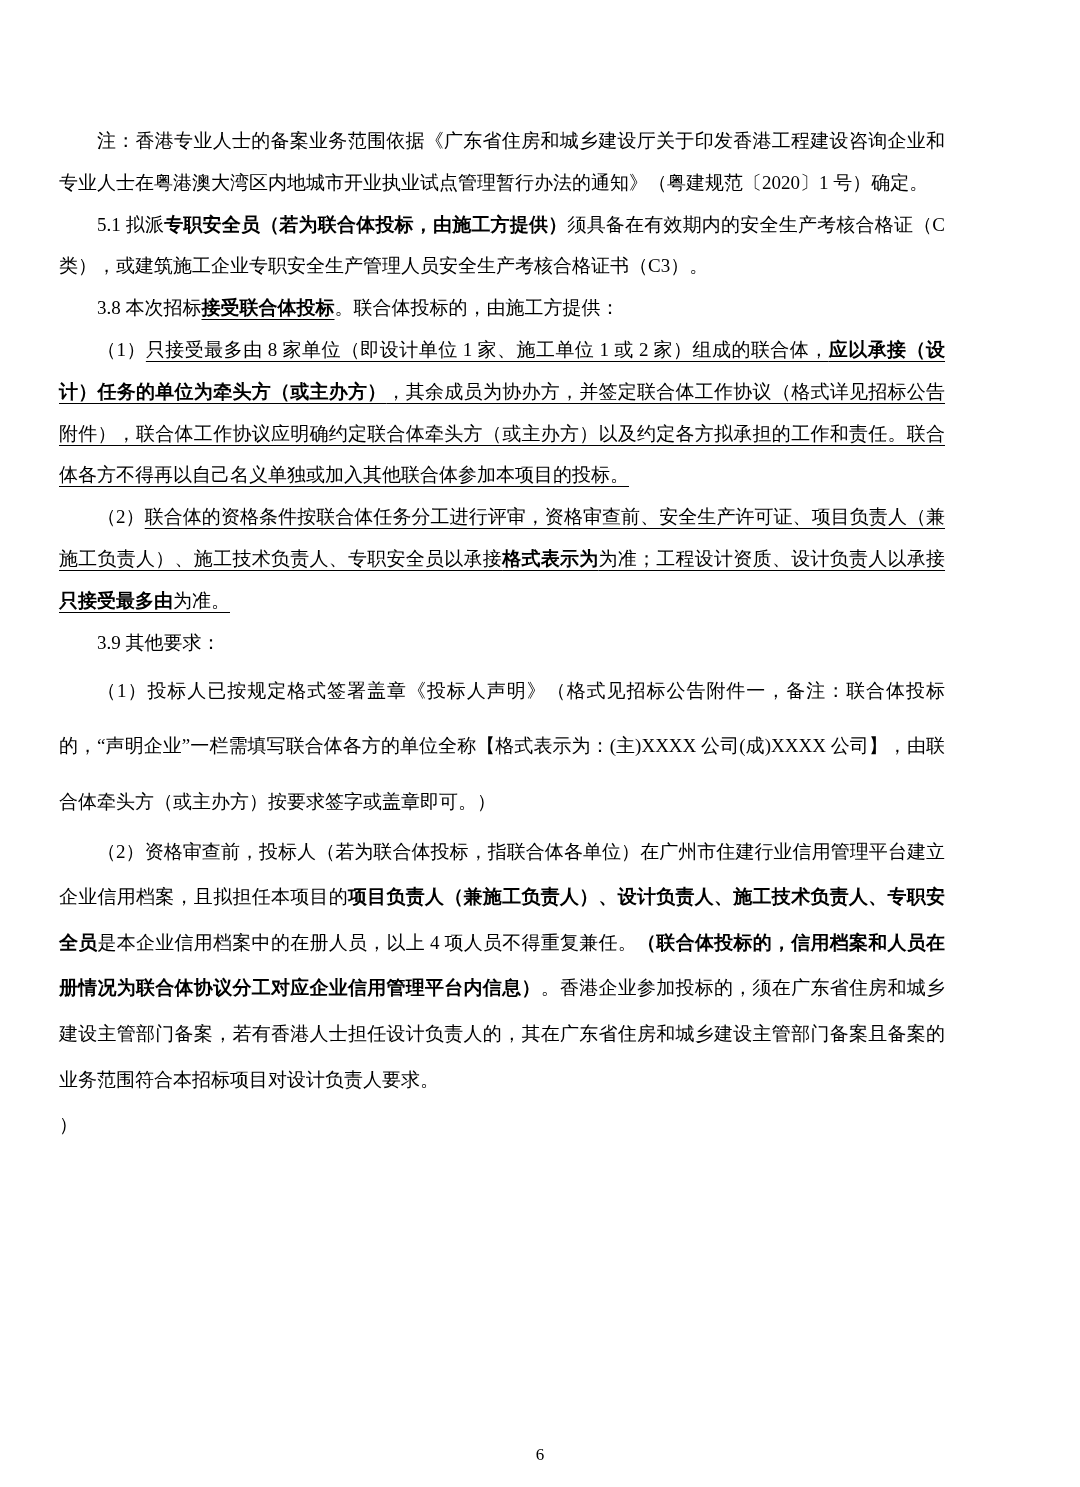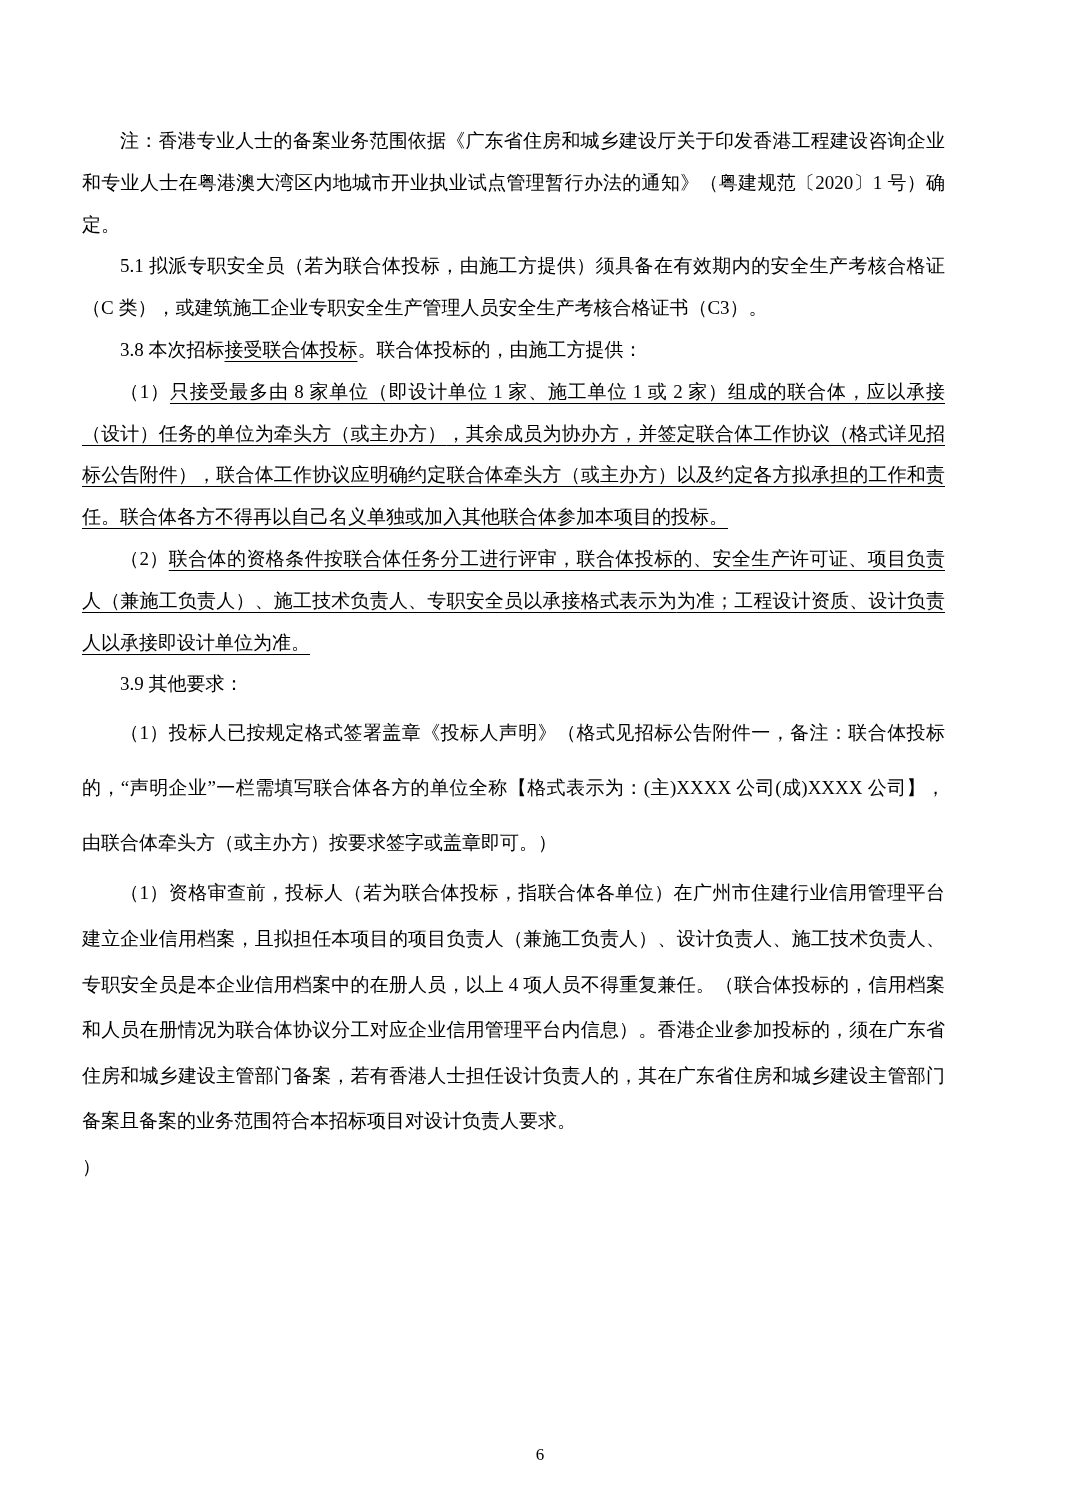--- a/index.html
+++ b/index.html
@@ -6,37 +6,37 @@
     margin: 0;
     padding: 0;
     background: #ffffff;
   }
   .page {
     width: 1080px;
     height: 1487px;
     margin: 0 auto;
     background: #ffffff;
     box-sizing: border-box;
-    padding: 120px 135px 0 82px;
+    padding: 120px 135px 0 59px;
     position: relative;
     font-family: "Liberation Serif", "DejaVu Serif", serif;
     color: #000000;
   }
   .para {
     margin: 0;
     font-size: 19px;
     text-align: justify;
     text-indent: 2em;
     word-break: break-all;
   }
   .lh-a { line-height: 2.2; }   
   .lh-b { line-height: 2.9; }   
   .lh-c { line-height: 2.4; }   
   .no-indent { text-indent: 0; }
-  .b { font-weight: normal; }
+  .b { font-weight: bold; }
   .u { text-decoration: underline; text-underline-offset: 5px; text-decoration-thickness: 1px; }
   .url { letter-spacing: 0.4px; }
   .page-number {
     position: absolute;
     left: 0;
     bottom: 22px;
     width: 100%;
     text-align: center;
     font-size: 17px;
     font-family: "Liberation Serif", "DejaVu Serif", serif;
@@ -49,27 +49,27 @@
 <div class="page">
 
   <p class="para lh-a"><span>注：香港专业人士的备案业务范围依据《广东省住房和城乡建设厅关于印发香港工程建设咨询企业和专业人士在粤港澳大湾区内地城市开业执业试点管理暂行办法的通知》（粤建规范〔2020〕1 号）确定。</span></p>
 
   <p class="para lh-a"><span>5.1 拟派</span><span class="b">专职安全员（若为联合体投标，由施工方提供）</span><span>须具备在有效期内的安全生产考核合格证（C 类），或建筑施工企业专职安全生产管理人员安全生产考核合格证书（C3）。</span></p>
 
   <p class="para lh-a"><span>3.8 本次招标</span><span class="b u">接受联合体投标</span><span>。联合体投标的，由施工方提供：</span></p>
 
   <p class="para lh-a"><span>（1）</span><span class="u">只接受最多由 8 家单位（即设计单位 1 家、施工单位 1 或 2 家）组成的联合体，</span><span class="b u">应以承接（设计）任务的单位为牵头方（或主办方）</span><span class="u">，其余成员为协办方，并签定联合体工作协议（格式详见招标公告附件），联合体工作协议应明确约定联合体牵头方（或主办方）以及约定各方拟承担的工作和责任。联合体各方不得再以自己名义单独或加入其他联合体参加本项目的投标。</span></p>
 
-  <p class="para lh-a"><span>（2）</span><span class="u">联合体的资格条件按联合体任务分工进行评审，联合体投标的、安全生产许可证、项目负责人（兼施工负责人）、施工技术负责人、专职安全员以承接</span><span class="b u">格式表示为</span><span class="u">为准；工程设计资质、设计负责人以承接</span><span class="b u">即设计单位</span><span class="u">为准。</span></p>
+  <p class="para lh-a"><span>（2）</span><span class="u">联合体的资格条件按联合体任务分工进行评审，资格审查前、安全生产许可证、项目负责人（兼施工负责人）、施工技术负责人、专职安全员以承接</span><span class="b u">格式表示为</span><span class="u">为准；工程设计资质、设计负责人以承接</span><span class="b u">只接受最多由</span><span class="u">为准。</span></p>
 
   <p class="para lh-a"><span>3.9 其他要求：</span></p>
 
   <p class="para lh-b"><span>（1）投标人已按规定格式签署盖章《投标人声明》（格式见招标公告附件一，备注：联合体投标的，“声明企业”一栏需填写联合体各方的单位全称【格式表示为：(主)XXXX 公司(成)XXXX 公司】，由联合体牵头方（或主办方）按要求签字或盖章即可。）</span></p>
 
-  <p class="para lh-c"><span>（1）资格审查前，投标人（若为联合体投标，指联合体各单位）在广州市住建行业信用管理平台建立企业信用档案，且拟担任本项目的</span><span class="b">项目负责人（兼施工负责人）、设计负责人、施工技术负责人、专职安全员</span><span>是本企业信用档案中的在册人员，以上 4 项人员不得重复兼任。</span><span class="b">（联合体投标的，信用档案和人员在册情况为联合体协议分工对应企业信用管理平台内信息）</span><span>。香港企业参加投标的，须在广东省住房和城乡建设主管部门备案，若有香港人士担任设计负责人的，其在广东省住房和城乡建设主管部门备案且备案的业务范围符合本招标项目对设计负责人要求。</span></p>
+  <p class="para lh-c"><span>（2）资格审查前，投标人（若为联合体投标，指联合体各单位）在广州市住建行业信用管理平台建立企业信用档案，且拟担任本项目的</span><span class="b">项目负责人（兼施工负责人）、设计负责人、施工技术负责人、专职安全员</span><span>是本企业信用档案中的在册人员，以上 4 项人员不得重复兼任。</span><span class="b">（联合体投标的，信用档案和人员在册情况为联合体协议分工对应企业信用管理平台内信息）</span><span>。香港企业参加投标的，须在广东省住房和城乡建设主管部门备案，若有香港人士担任设计负责人的，其在广东省住房和城乡建设主管部门备案且备案的业务范围符合本招标项目对设计负责人要求。</span></p>
 
 
 
   <p class="para lh-c no-indent"><span>）</span></p>
 
   <div class="page-number">6</div>
 
 </div>
 
 </body></html>

